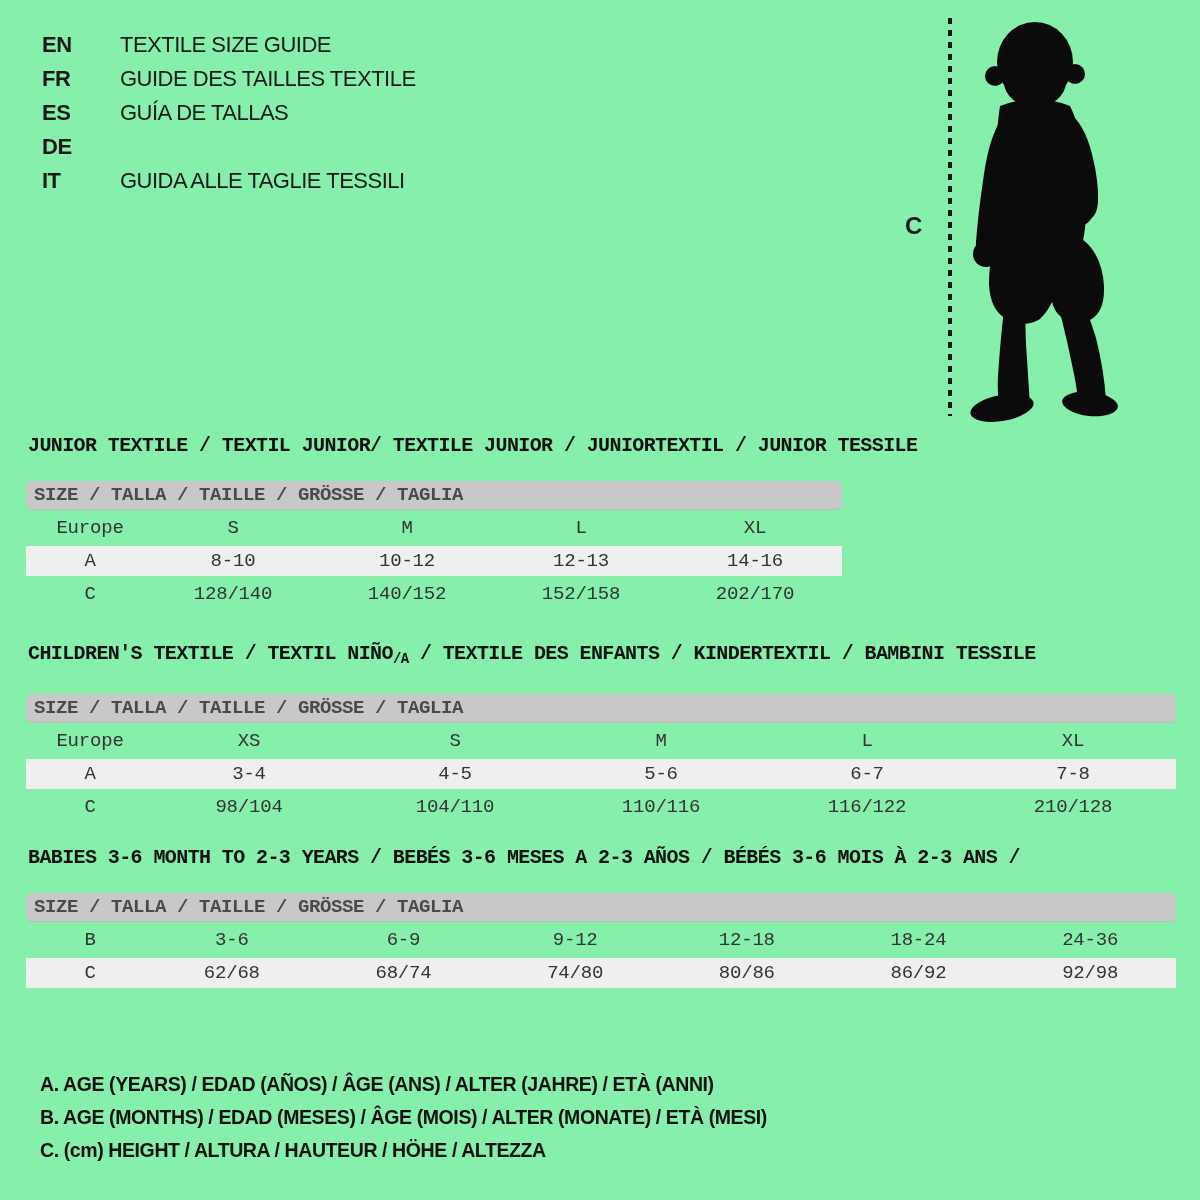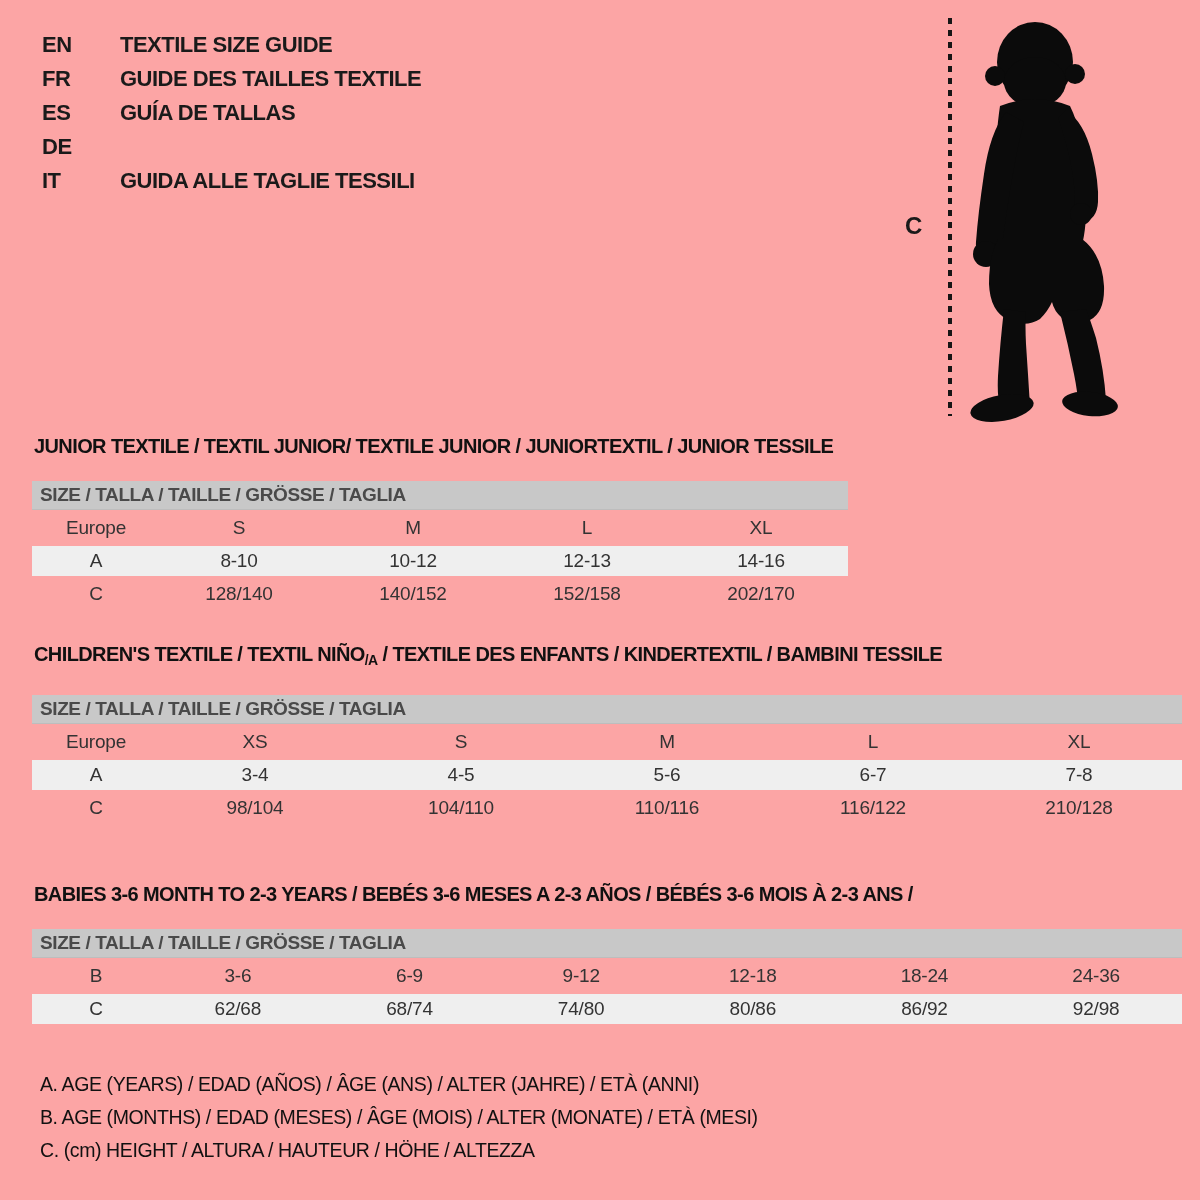--- a/index.html
+++ b/index.html
@@ -1,63 +1,63 @@
 <!DOCTYPE html>
 <html><head>
 <meta charset="utf-8">
 <style>
   html, body { margin: 0; padding: 0; background: #ffffff; }
   .page {
     position: relative;
     width: 1200px;
     height: 1200px;
-    background: #fca5a5;
+    background: #86efac;
     font-family: "Liberation Sans", sans-serif;
     color: #1a1a1a;
     overflow: hidden;
   }
 
   
   .languages { position: absolute; left: 42px; top: 28px; }
   .lang-row { display: flex; align-items: center; height: 34px; }
   .lang-code {
     width: 78px; font-size: 22px; font-weight: 700; letter-spacing: -0.5px;
   }
-  .lang-label { font-size: 22px; font-weight: 700; letter-spacing: -0.5px; }
+  .lang-label { font-size: 22px; font-weight: 400; letter-spacing: -0.5px; }
 
   
   .measure-line {
     position: absolute; left: 948px; top: 18px; width: 4px; height: 398px;
     background: repeating-linear-gradient(to bottom, #161616 0 6px, transparent 6px 12px);
   }
   .measure-label {
     position: absolute; left: 905px; top: 212px;
     font-size: 24px; font-weight: 700;
   }
   .silhouette { position: absolute; left: 962px; top: 14px; }
   .silhouette * { fill: #0b0b0b; }
 
   
-  .section { position: absolute; left: 32px; }
+  .section { position: absolute; left: 26px; font-family: Liberation Mono, monospace; }
   .sec-junior   { top: 434px; }
   .sec-children { top: 642px; }
   .sec-babies   { top: 842px; }
 
   .sec-title {
     margin: 0; padding-left: 2px;
     font-size: 20px; font-weight: 700; letter-spacing: -0.6px;
     line-height: 24px; color: #111;
   }
-  .sec-babies .sec-title { line-height: 32px; margin-top: 36px; }
+  .sec-babies .sec-title { line-height: 32px; }
   .sec-title .tsub { font-size: 14px; vertical-align: -4px; }
 
   .bar {
     margin-top: 23px; height: 28px;
     background: #c8c8c8; border-bottom: 1px solid #bdbdbd;
-    display: flex; align-items: center;
+    display: flex; align-items: center; border-radius: 6px;
   }
   .sec-babies .bar { margin-top: 19px; }
   .bar-text {
     padding-left: 8px; font-size: 19px; font-weight: 700;
     letter-spacing: -0.4px; color: #4a4a4a;
   }
 
   .sec-junior .bar,  .sec-junior .size-table  { width: 816px; }
   .sec-children .bar, .sec-children .size-table,
   .sec-babies .bar,  .sec-babies .size-table  { width: 1150px; }
@@ -71,21 +71,21 @@
     color: #333; text-align: center; vertical-align: middle;
     padding: 0; white-space: nowrap;
   }
   .size-table td.row-label { text-align: center; padding-left: 8px; }
   .size-table tr:nth-child(even) td { background: #efefef; }
   .col-label { width: 120px; }
 
   
   .legend { position: absolute; left: 40px; top: 1068px; }
   .legend-line {
-    font-size: 19.5px; font-weight: 400; letter-spacing: -0.4px;
+    font-size: 19.5px; font-weight: 700; letter-spacing: -0.4px;
     line-height: 33px; color: #111;
   }
 </style>
 </head>
 <body>
 
 <div class="page">
 
   <div class="languages" id="languages">
   <div class="lang-row">

